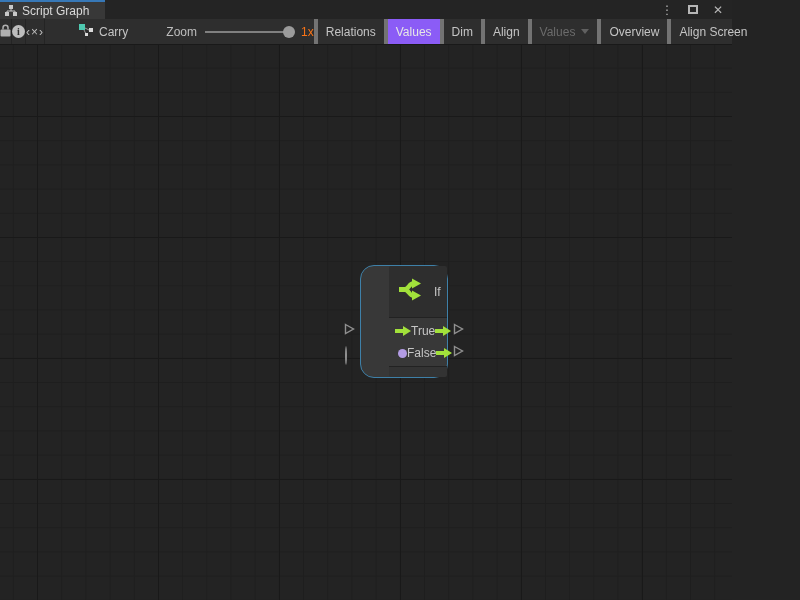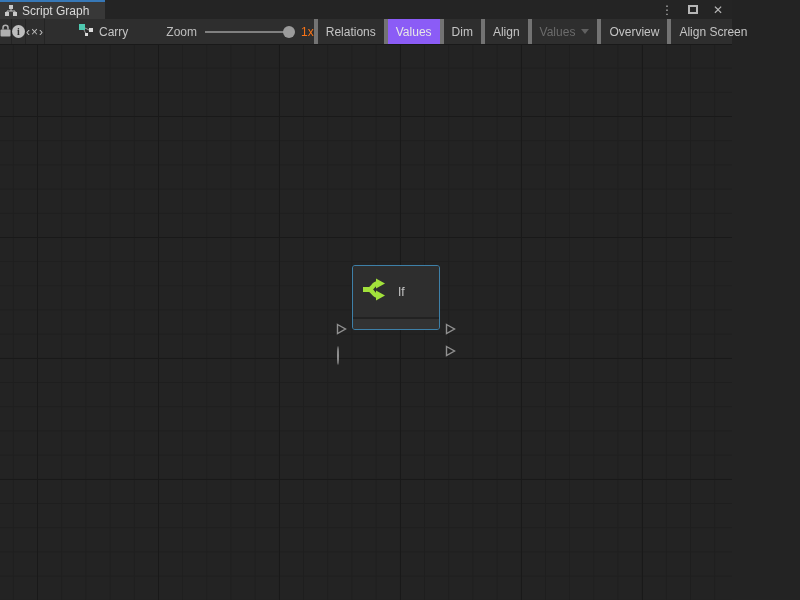--- a/index.html
+++ b/index.html
@@ -39,21 +39,21 @@
   .canvas { flex: 1; position: relative; background-color: #232323;
     background-image:
       linear-gradient(to right, #191919 1px, transparent 1px),
       linear-gradient(to bottom, #191919 1px, transparent 1px),
       linear-gradient(to right, #1E1E1E 1px, transparent 1px),
       linear-gradient(to bottom, #1E1E1E 1px, transparent 1px);
     background-size: 121px 121px, 121px 121px, 24.2px 24.2px, 24.2px 24.2px;
     background-position: 37px 71px, 37px 71px, 37px 71px, 37px 71px; }
 
   
-  .node { position: absolute; left: 352px; top: 220px; width: 88px; background: #383838; border: 1px solid #3E80A8; border-radius: 3px; }
+  .node { position: absolute; left: 360px; top: 220px; width: 88px; background: #383838; border: 1px solid #3E80A8; border-radius: 14px; padding-left: 28px; }
   .node-header { height: 52px; background: #2E2E2E; border-bottom: 1px solid #222; display: flex; align-items: center; gap: 9px; padding: 0 9px; border-radius: 2px 2px 0 0; }
   .node-title { color: #C6C6C6; font-size: 12px; }
   .node-body { padding: 2px 0; }
   .node-row { height: 22px; display: flex; align-items: center; padding: 0 6px; }
   .row-label { flex: 1; text-align: center; color: #C6C6C6; font-size: 12px; }
   .port-in, .port-out { display: flex; align-items: center; }
   .value-dot { width: 9px; height: 9px; border-radius: 50%; background: #B39CE4; margin-left: 3px; }
   .node-footer { height: 11px; border-top: 1px solid #222; background: #333333; border-radius: 0 0 2px 2px; }
 
   
@@ -177,18 +177,44 @@
             <path d="M1 11.5h6" stroke="#A2E13B" stroke-width="5" fill="none"></path>
             <path d="M6 11.5c5 0 5-6 9-6" stroke="#A2E13B" stroke-width="4.5" fill="none"></path>
             <path d="M6 11.5c5 0 5 6 9 6" stroke="#A2E13B" stroke-width="4.5" fill="none"></path>
             <path d="M14 0.5l9 5-9 5z" fill="#A2E13B"></path>
             <path d="M14 12.5l9 5-9 5z" fill="#A2E13B"></path>
           </svg>
         </span>
         <span class="node-title">If</span>
       </div>
 
+      <div class="node-body">
+        <div class="node-row">
+          <span class="port-in">
+            <svg width="16" height="10" viewBox="0 0 16 10">
+                <path d="M0 3h8V0l8 5-8 5V7H0z" fill="#A2E13B"></path>
+              </svg>
+          </span>
+          <span class="row-label">True</span>
+          <span class="port-out">
+            <svg width="16" height="10" viewBox="0 0 16 10">
+                <path d="M0 3h8V0l8 5-8 5V7H0z" fill="#A2E13B"></path>
+              </svg>
+          </span>
+        </div>
+        <div class="node-row">
+          <span class="port-in">
+            <span class="value-dot"></span>
+          </span>
+          <span class="row-label">False</span>
+          <span class="port-out">
+            <svg width="16" height="10" viewBox="0 0 16 10">
+                <path d="M0 3h8V0l8 5-8 5V7H0z" fill="#A2E13B"></path>
+              </svg>
+          </span>
+        </div>
+      </div>
 
       <div class="node-footer"></div>
     </div>
 
   </div>
 </div>
 
 </body></html>

